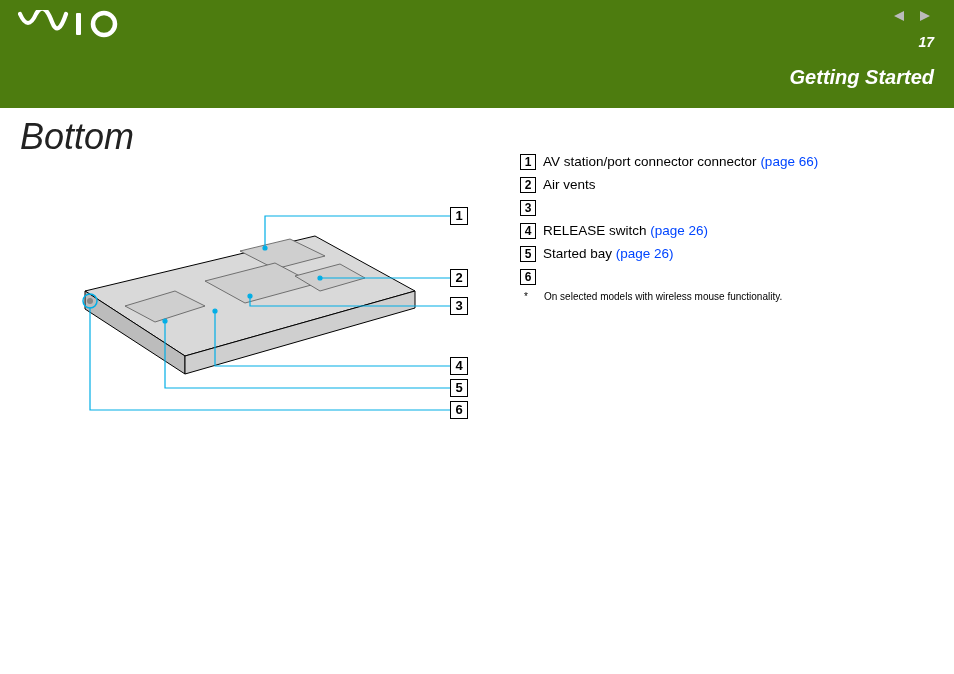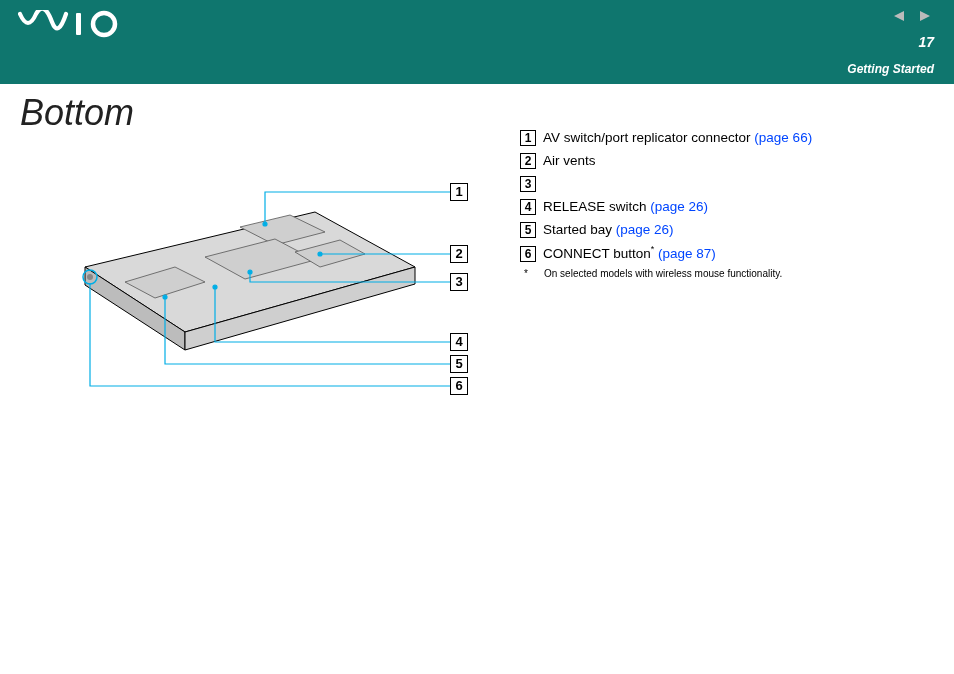--- a/index.html
+++ b/index.html
@@ -1,31 +1,31 @@
 <!DOCTYPE html>
 <html><head>
 <meta charset="utf-8">
 <style>
   * { box-sizing: border-box; margin: 0; padding: 0; }
   html, body { width: 954px; height: 674px; font-family: Arial, Helvetica, sans-serif; background: #fff; color: #000; }
   .header {
-    width: 100%; height: 84px; background: #0f766e; color: #fff; position: relative; text-decoration: underline;
+    width: 100%; height: 108px; background: #4d7c0f; color: #fff; position: relative; text-decoration: underline;
   }
   .logo {
     position: absolute; left: 18px; top: 10px;
   }
   .nav-arrows {
     position: absolute; right: 20px; top: 8px; color: #ccc;
   }
   .nav-arrows span { display:inline-block; margin: 0 2px; }
   .page-number {
     position: absolute; right: 20px; top: 34px; font-weight: bold; font-style: italic; font-size: 14px;
   }
   .section-label {
-    position: absolute; right: 20px; bottom: 8px; font-weight: bold; font-style: italic; font-size: 12px;
+    position: absolute; right: 20px; bottom: 19px; font-weight: bold; font-style: italic; font-size: 20px;
   }
   .content {
     position: relative; width: 100%;
   }
   .page-title {
     font-style: italic; font-size: 36px; font-weight: 400;
     position: absolute; left: 20px; top: 8px; color: #222;
   }
   
   .diagram {
@@ -130,21 +130,21 @@
     <div class="callout-box" style="left:395px; top:141px;">3</div>
     <div class="callout-box" style="left:395px; top:201px;">4</div>
     <div class="callout-box" style="left:395px; top:223px;">5</div>
     <div class="callout-box" style="left:395px; top:245px;">6</div>
   </div>
 
   <div class="legend">
     <div class="legend-row">
       <span class="num">1</span>
       <span class="text">
-        <span>AV switch/port replicator connector </span><span class="link">(page 66)</span>
+        <span>AV station/port connector connector </span><span class="link">(page 66)</span>
       </span>
     </div>
     <div class="legend-row">
       <span class="num">2</span>
       <span class="text">
         <span>Air vents</span><span class="link"></span>
       </span>
     </div>
     <div class="legend-row">
       <span class="num">3</span>
@@ -156,21 +156,18 @@
       </span>
     </div>
     <div class="legend-row">
       <span class="num">5</span>
       <span class="text">
         <span>Started bay </span><span class="link">(page 26)</span>
       </span>
     </div>
     <div class="legend-row">
       <span class="num">6</span>
-      <span class="text">
-        <span>CONNECT button</span><sup>*</sup><span> </span><span class="link">(page 87)</span>
-      </span>
     </div>
     <div class="footnote">
       <span class="ast">*</span><span>On selected models with wireless mouse functionality.</span>
     </div>
   </div>
 </div>
 
 </body></html>

